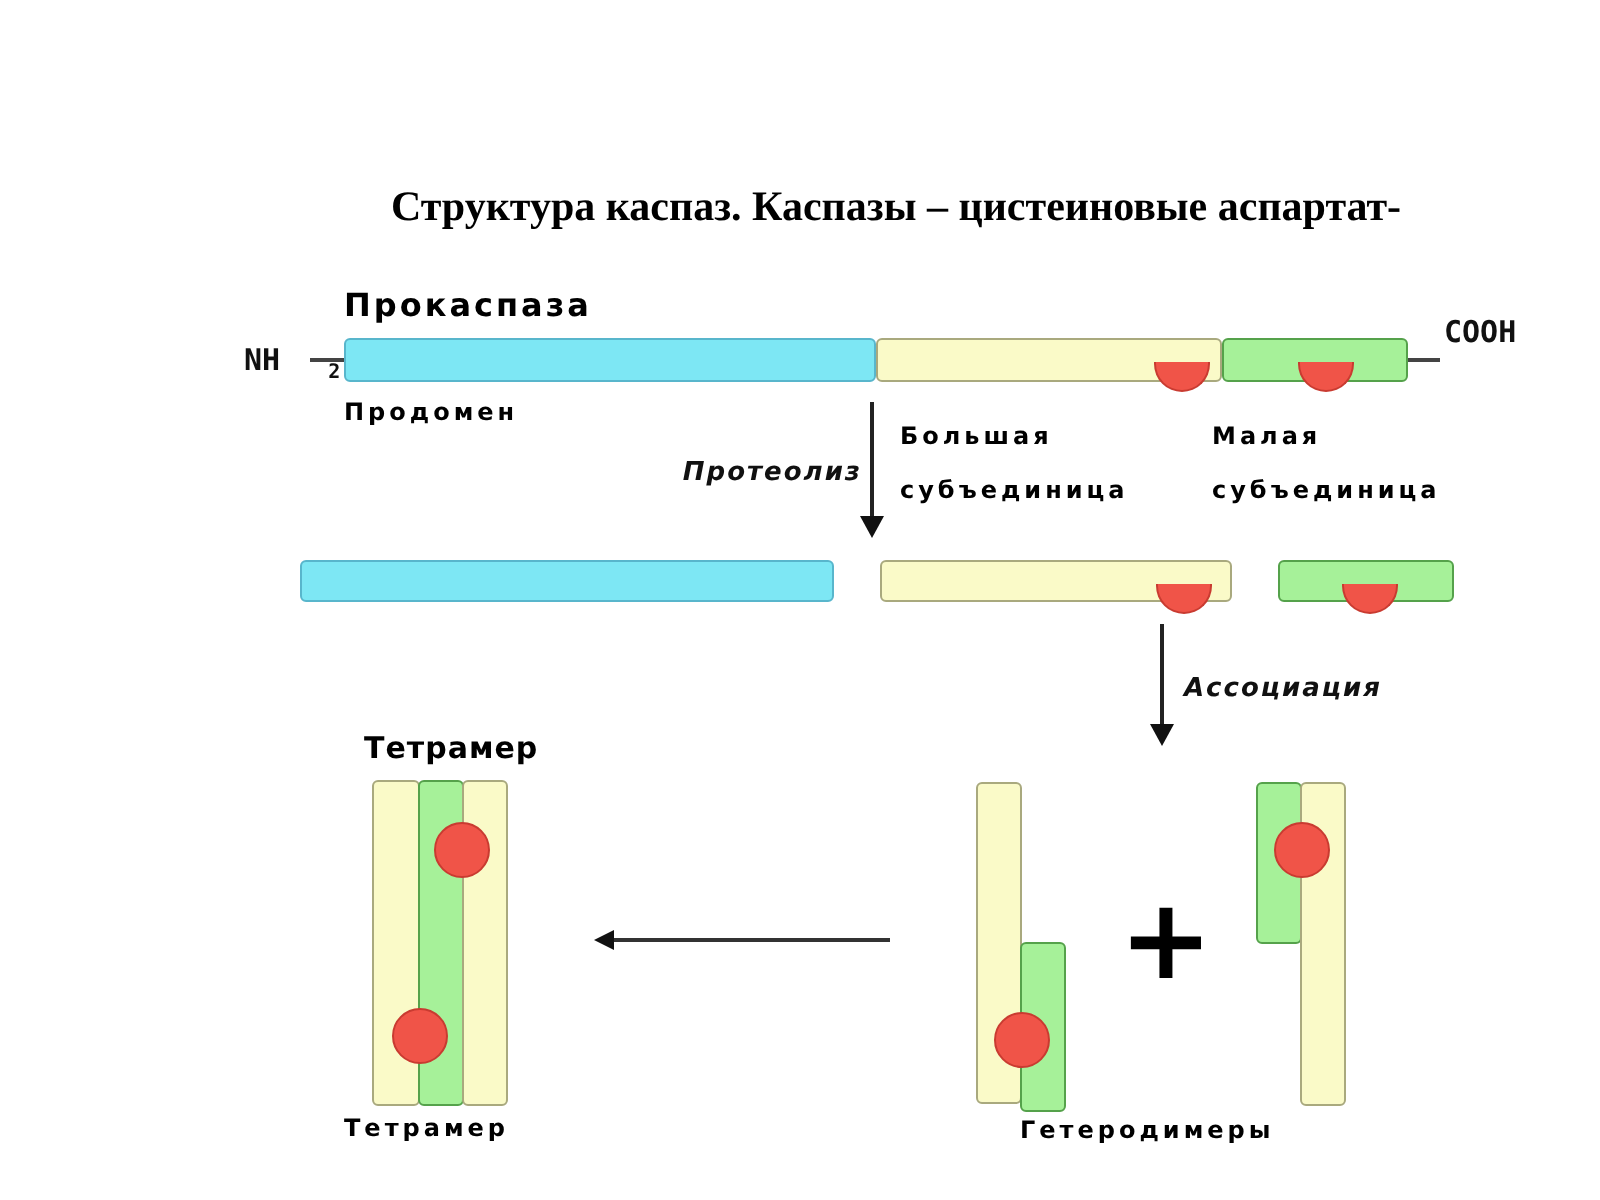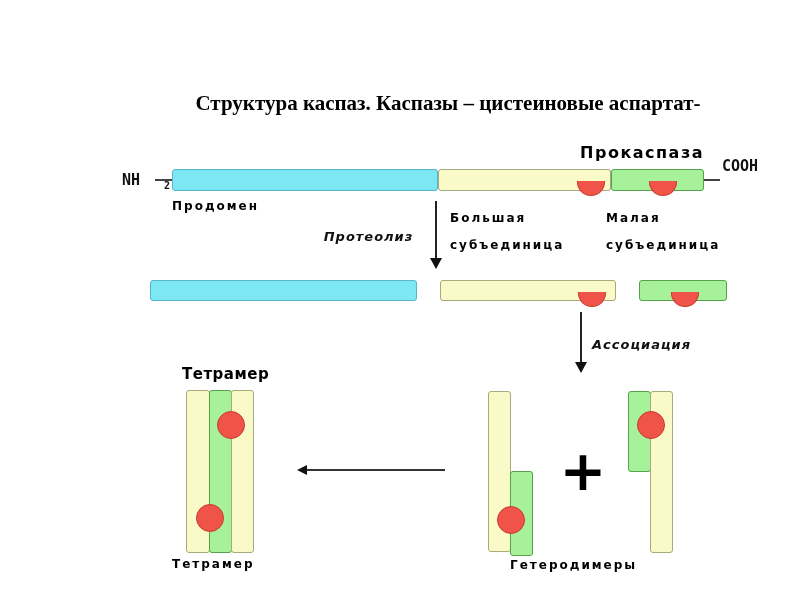--- a/index.html
+++ b/index.html
@@ -21,21 +21,21 @@
     font-family: "Liberation Serif", serif;
     font-weight: bold;
     font-size: 21px;
     line-height: 26px;
     color: #000;
   }
 
   
   .procaspase-title {
     left: 124px; top: 95px; width: 532px;
-    text-align: right;
+    text-align: left;
     font-weight: bold; font-size: 16px; letter-spacing: 1.5px;
   }
   .caspase-title {
     left: 134px; top: 317px;
     font-weight: bold; font-size: 15px; letter-spacing: 0.5px;
   }
 
   
   .lbl {
     font-weight: bold; font-size: 12px; letter-spacing: 2px;
@@ -131,21 +131,21 @@
   <div class="abs lbl" style="left:124px; top:151px; width:266px;">Продомен</div>
   <div class="abs lbl" style="left:390px; top:151px; width:173px;">
     <div>Большая</div>
     <div>субъединица</div>
   </div>
   <div class="abs lbl" style="left:546px; top:151px; width:120px;">
     <div>Малая</div>
     <div>субъединица</div>
   </div>
 
-  <div class="abs lbl-italic" style="left:258px; top:181px; width:125px; text-align:center;">Протеолиз</div>
+  <div class="abs lbl-italic" style="left:258px; top:181px; width:125px; text-align:right;">Протеолиз</div>
   <div class="vline" style="left:387px; top:153px; height:57px;"></div>
   <div class="arrowhead-down" style="left:382px; top:210px;"></div>
 
   <div class="bar fill-pro" style="left:102px; top:232px; width:267px; height:21px;"></div>
   <div class="bar fill-large" style="left:392px; top:232px; width:176px; height:21px;">
     <div class="notch" style="left:125px;"></div>
   </div>
   <div class="bar fill-small" style="left:591px; top:232px; width:88px; height:21px;">
     <div class="notch" style="left:19px;"></div>
   </div>

